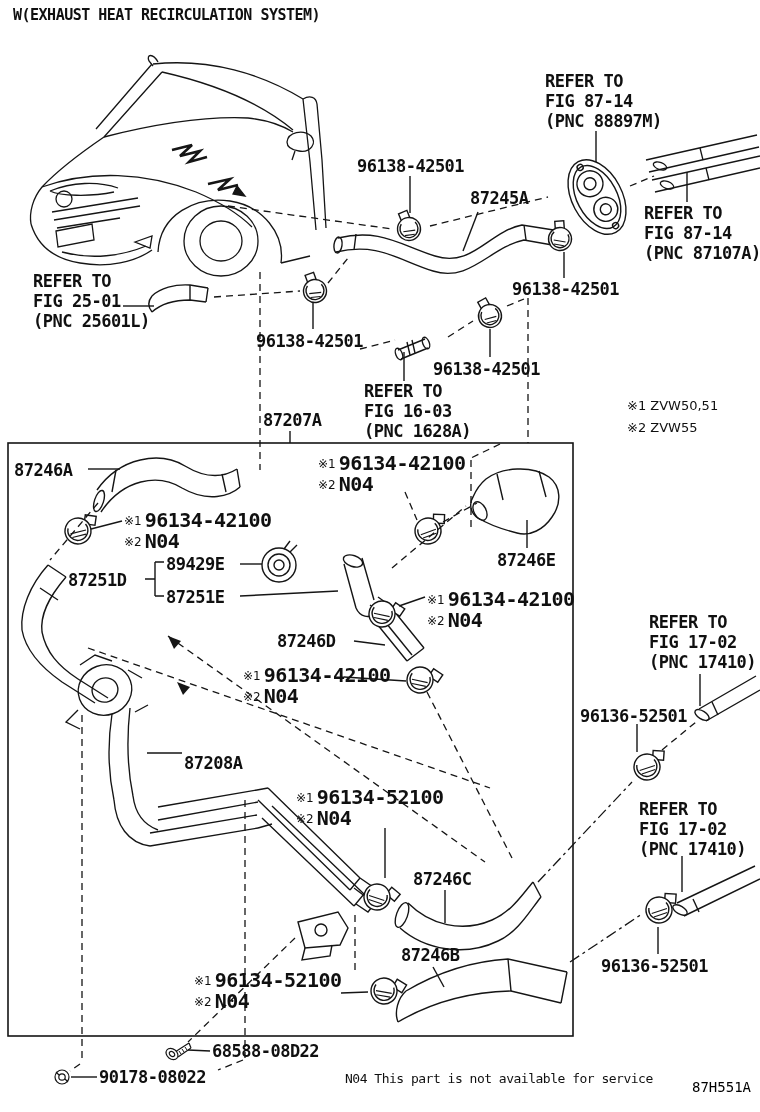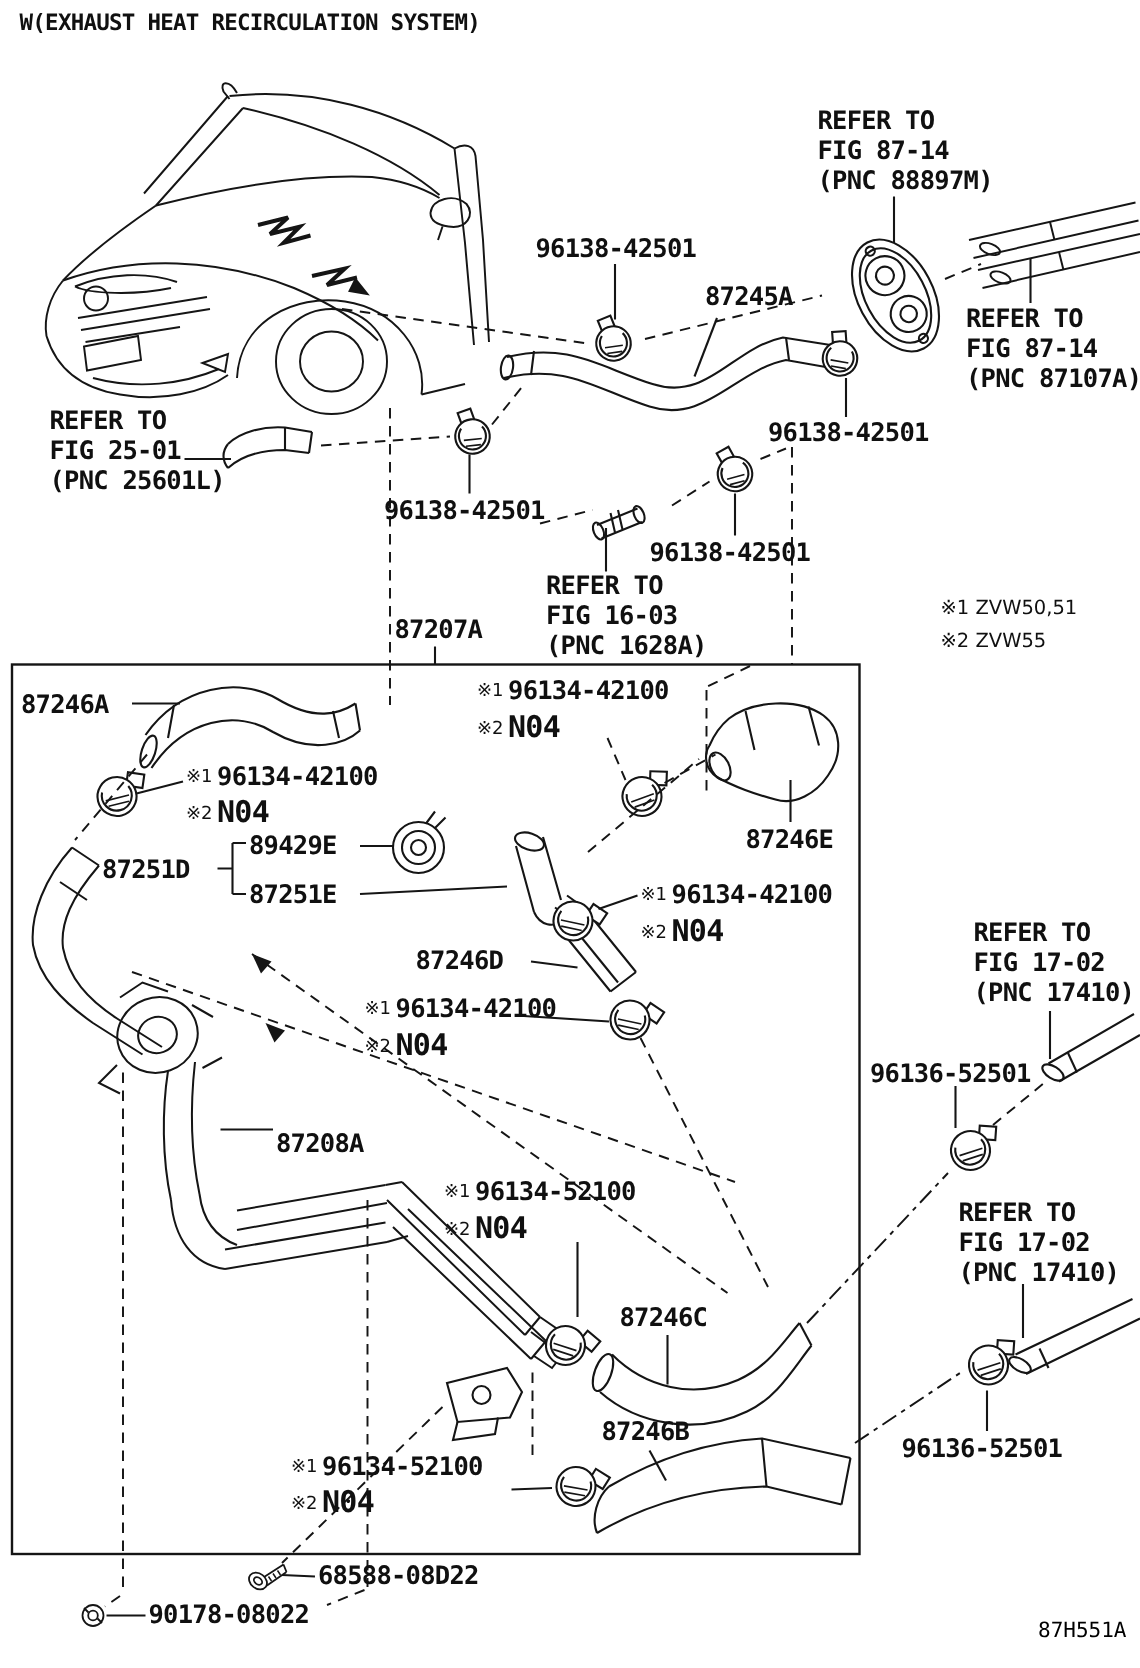--- a/index.html
+++ b/index.html
@@ -5,21 +5,21 @@
   html,body{margin:0;padding:0;background:#fff;}
   .stage{position:relative;width:760px;height:1112px;background:#fff;overflow:hidden;
          font-family:"DejaVu Sans Mono",monospace;color:#101010;}
   svg{position:absolute;left:0;top:0;}
   .txt{position:absolute;white-space:nowrap;}
   .title{font-weight:bold;font-size:15px;letter-spacing:-0.5px;}
   .plabel{font-weight:bold;font-size:17px;letter-spacing:-0.5px;}
   .refer{font-weight:bold;font-size:17px;line-height:20px;letter-spacing:-0.5px;}
   .combo .line{height:21px;}
   .pfx{font-family:"DejaVu Sans",sans-serif;font-size:12px;margin-right:3px;vertical-align:2px;}
-  .val{font-weight:bold;font-size:17px;letter-spacing:-0.5px;}
+  .val{font-weight:bold;font-size:20px;letter-spacing:-0.5px;}
   .val.big{font-size:20px;}
   .vnote{font-family:"DejaVu Sans",sans-serif;font-size:13px;}
   .smnote{font-size:13px;letter-spacing:-0.5px;}
   .code{font-size:14px;color:#000000;}
 </style>
 </head>
 <body>
 
 <div class="stage">
 
@@ -353,15 +353,16 @@
   </div>
   <div class="txt combo" style="left:194px;top:968px;">
     <div class="line"><span class="pfx">※1</span><span class="val">96134-52100</span></div>
     <div class="line"><span class="pfx">※2</span><span class="val big">N04</span></div>
   </div>
 
   <div class="txt vnote" style="left:627px;top:398px;">※1 ZVW50,51</div>
   <div class="txt vnote" style="left:627px;top:420px;">※2 ZVW55</div>
 
   <div class="txt smnote" style="left:345px;top:1109px;margin-top:46px;">N04 この部品については補給していません</div>
+  <div class="txt smnote" style="left:345px;top:1071px;">N04 This part is not available for service</div>
   <div class="txt code" style="left:692px;top:1079px;">87H551A</div>
 
 </div>
 
 </body></html>

